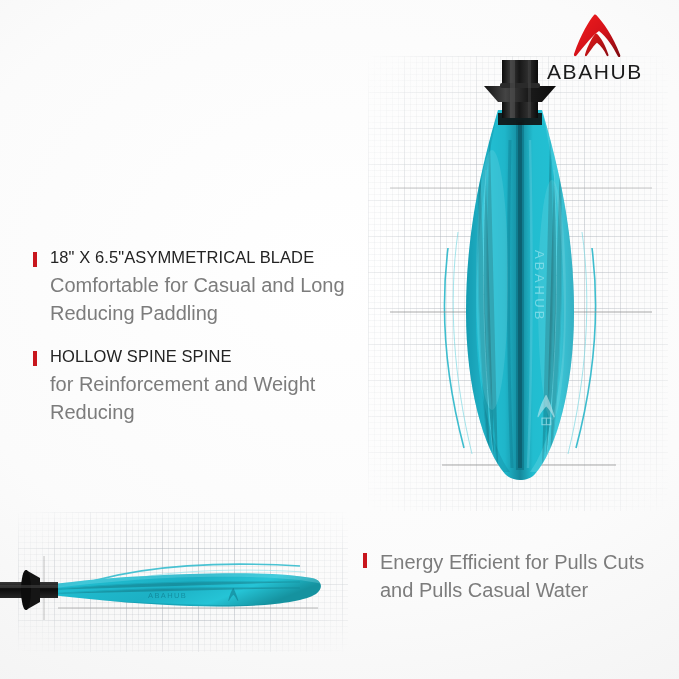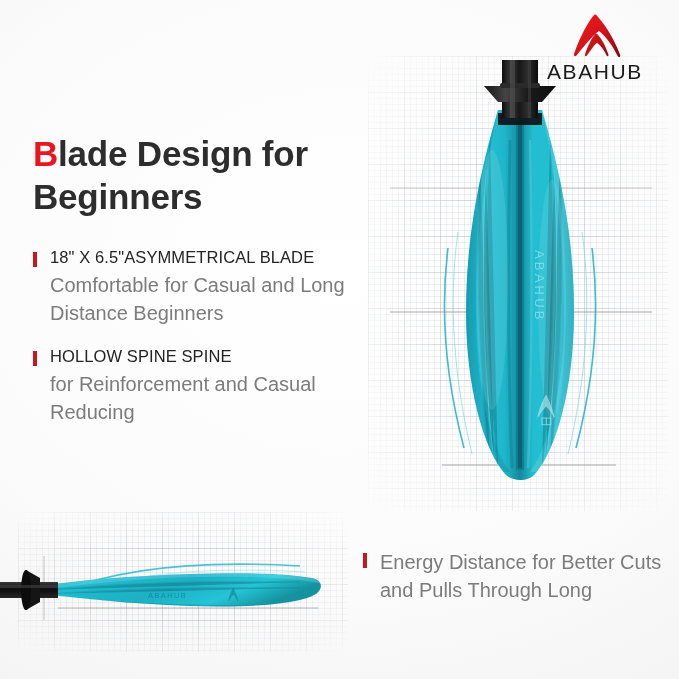--- a/index.html
+++ b/index.html
@@ -130,42 +130,38 @@
         </linearGradient>
       </defs>
 
       <path d="M31 1 C26 7 18 20 11 40 C10.5 42 12 43 13.5 41.5 C22 31 30 21 36 17 C44 23 50 33 55 42.5 C56.5 44 58 42.5 57 40.5 C50 22 40 8 33.5 1.2 C32.7 0.4 31.7 0.4 31 1 Z" fill="url(#lgRed)"></path>
 
       <path d="M32 20 C29 24 25 31 22 40.5 C21.6 42 22.9 42.8 23.9 41.6 C28 36 31 31 34 28.7 C38 31.5 41 36 43.6 41.4 C44.5 42.9 45.9 42.1 45.4 40.6 C42.5 31 38 24 34.4 20.2 C33.8 19.5 32.6 19.4 32 20 Z" fill="url(#lgRed2)"></path>
     </svg>
     <span id="logo-word">ABAHUB</span>
   </div>
 
-  <h1 id="headline">
-    <span class="accent">B</span><span>lade Design for</span><br>
-    <span>Beginners</span>
-  </h1>
 
   <div class="feature" id="feature-1">
     <span class="bar"></span>
     <p class="ftitle">18" X 6.5"ASYMMETRICAL BLADE</p>
     <p class="fdesc">Comfortable for Casual and Long</p>
-    <p class="fdesc">Distance Beginners</p>
+    <p class="fdesc">Reducing Paddling</p>
   </div>
 
   <div class="feature" id="feature-2">
     <span class="bar"></span>
     <p class="ftitle">HOLLOW SPINE SPINE</p>
-    <p class="fdesc">for Reinforcement and Casual Reducing</p>
+    <p class="fdesc">for Reinforcement and Weight Reducing</p>
   </div>
 
   <div class="feature" id="feature-3">
     <span class="bar"></span>
-    <p class="fdesc">Energy Distance for Better Cuts</p>
-    <p class="fdesc">and Pulls Through Long</p>
+    <p class="fdesc">Energy Efficient for Pulls Cuts</p>
+    <p class="fdesc">and Pulls Casual Water</p>
   </div>
 
   <svg id="blade-front" viewBox="0 0 280 470">
     <defs>
       <linearGradient id="bladeGrad" x1="0" y1="0" x2="1" y2="0">
         <stop offset="0%" stop-color="#19a7bd"></stop>
         <stop offset="14%" stop-color="#24c2d6"></stop>
         <stop offset="36%" stop-color="#1fb6ca"></stop>
         <stop offset="50%" stop-color="#14899c"></stop>
         <stop offset="62%" stop-color="#22bdd0"></stop>

